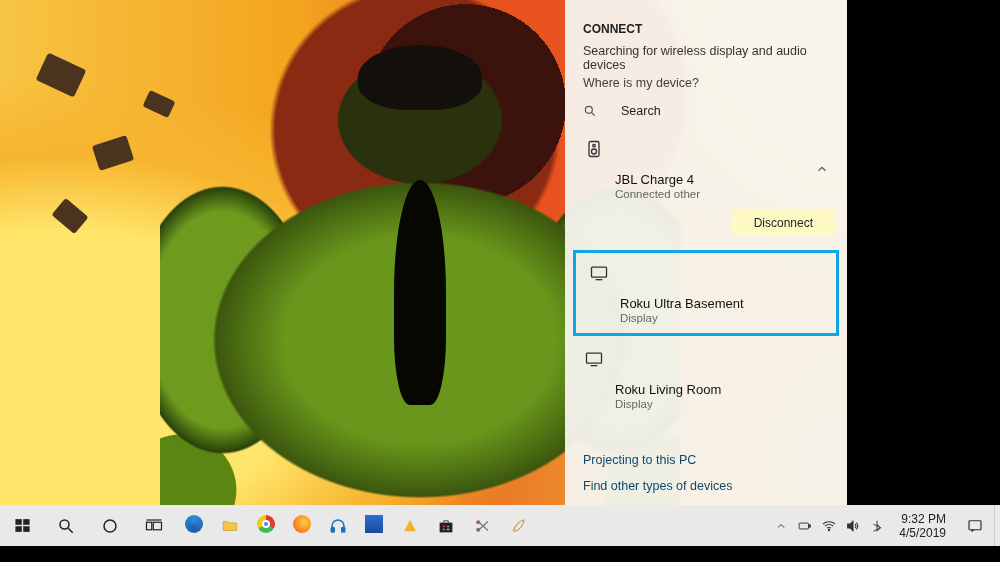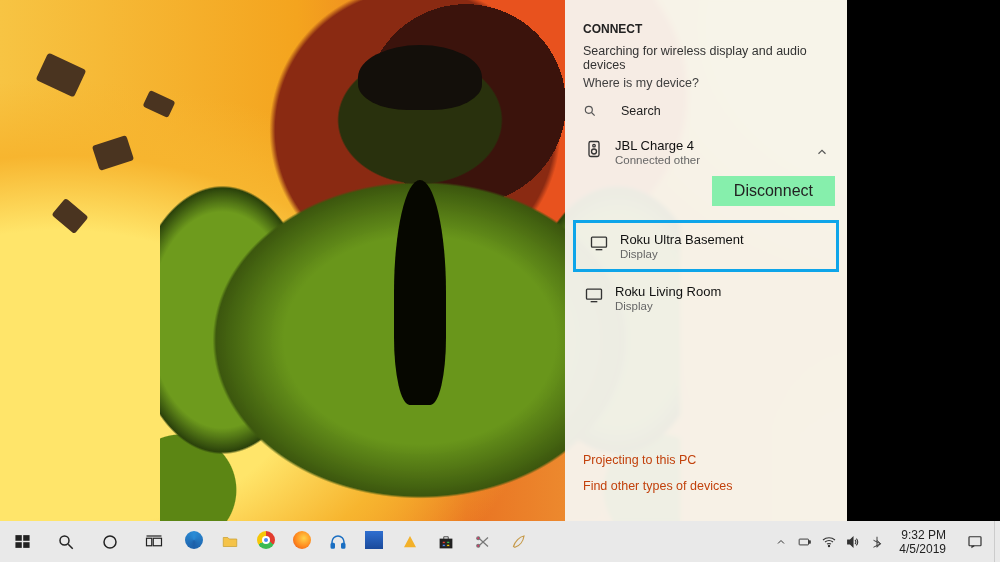--- a/index.html
+++ b/index.html
@@ -49,32 +49,32 @@
     color:#222;font-size:12.5px;
     display:flex;flex-direction:column;
   }
   .panel-head{padding:22px 18px 4px 18px;font-weight:700;font-size:12px;}
   .panel-sub{padding:4px 18px 2px 18px;color:#333;}
   .panel-link{padding:2px 10px 10px 18px;color:#404040;cursor:pointer;}
   .search-row{display:flex;align-items:center;gap:24px;padding:4px 18px 10px 18px;cursor:text;}
   .search-row svg{width:14px;height:14px;color:#555;}
   .device{display:flex;align-items:flex-start;gap:10px;padding:10px 18px;cursor:pointer;}
   .device .icon{width:22px;height:22px;display:flex;align-items:center;justify-content:center;color:#333;flex:none;}
-  .device .labels .title{font-size:13px;color:#111;}
+  .device .labels .title{font-size:13px;color:#111;margin-top:34px;}
   .device .labels .sub{font-size:11.5px;color:#666;margin-top:1px;}
   .device .chev{margin-left:auto;color:#555;align-self:center;}
   .disconnect-row{display:flex;justify-content:flex-end;padding:0 0 12px 0;}
-  .disconnect-btn{background:#86efac;border:none;padding:6px 22px;font-size:16px;color:#222;cursor:pointer;margin-right:12px;}
+  .disconnect-btn{background:#fef9c3;border:none;padding:6px 22px;font-size:12px;color:#222;cursor:pointer;margin-right:12px;}
   .highlight-box{border:3px solid #0ea5e9;margin:2px 8px;padding:5px 6px;}
-  .panel-bottom{margin-top:auto;padding:0 18px 22px 18px;color:#c2410c;}
+  .panel-bottom{margin-top:auto;padding:0 18px 22px 18px;color:#0c4a6e;}
   .panel-bottom div{padding:6px 0;cursor:pointer;}
 
   
   .taskbar{
-    position:absolute;left:0;bottom:0;width:1000px;height:41px;
+    position:absolute;left:0;bottom:16px;width:1000px;height:41px;
     background:#e9e9e9;display:flex;align-items:center;font-size:12px;color:#222;
   }
   .tb-left{display:flex;align-items:center;height:100%;}
   .tb-btn{width:44px;height:100%;display:flex;align-items:center;justify-content:center;cursor:pointer;}
   .tb-btn.small{width:36px;}
   .tb-right{margin-left:auto;display:flex;align-items:center;height:100%;}
   .tray-icon{width:24px;height:100%;display:flex;align-items:center;justify-content:center;cursor:pointer;color:#333;}
   .clock{display:flex;flex-direction:column;align-items:flex-end;justify-content:center;padding:0 10px;line-height:14px;height:100%;cursor:pointer;}
   .notif{width:38px;height:100%;display:flex;align-items:center;justify-content:center;cursor:pointer;}
   .showdesk{width:6px;height:100%;border-left:1px solid #ccc;cursor:pointer;}

